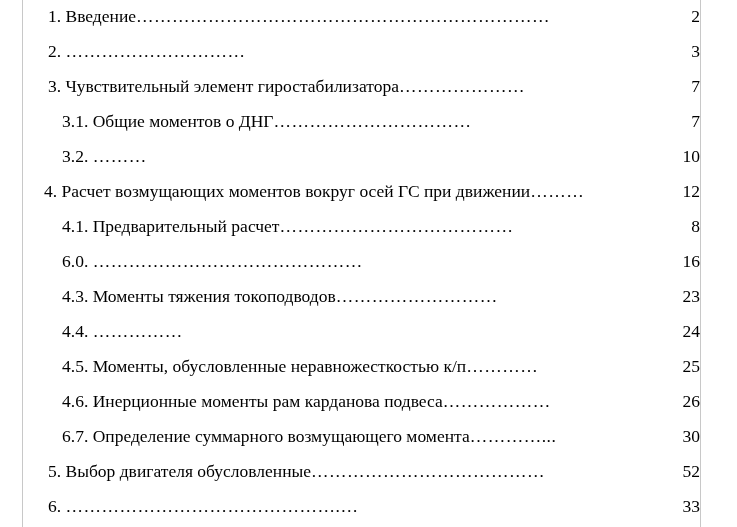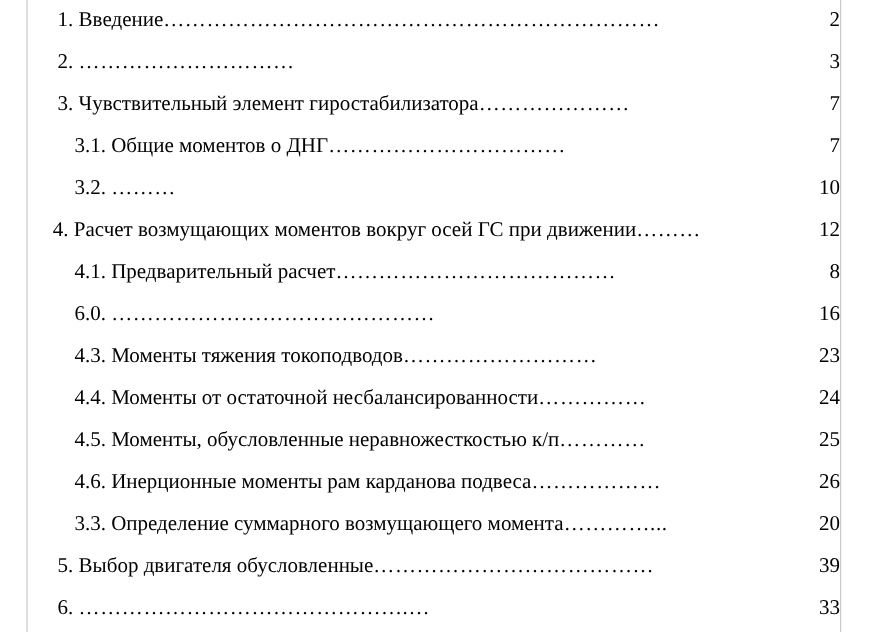--- a/index.html
+++ b/index.html
@@ -111,37 +111,37 @@
 
     <div class="toc-entry lvl2">
       <span class="label">6.0.</span>&nbsp;<span class="leader">………………………………………</span><span class="page-num">16</span>
     </div>
 
     <div class="toc-entry lvl2">
       <span class="label">4.3.</span>&nbsp;<span class="label">Моменты тяжения токоподводов</span><span class="leader">………………………</span><span class="page-num">23</span>
     </div>
 
     <div class="toc-entry lvl2">
-      <span class="label">4.4.</span>&nbsp;<span class="label">Моменты от остаточной несбалансированности</span><span class="leader">……………</span><span class="page-num">24</span>
+      <span class="label">4.4.</span>&nbsp;<span class="leader">……………</span><span class="page-num">24</span>
     </div>
 
     <div class="toc-entry lvl2">
       <span class="label">4.5.</span>&nbsp;<span class="label">Моменты, обусловленные неравножесткостью к/п</span><span class="leader">…………</span><span class="page-num">25</span>
     </div>
 
     <div class="toc-entry lvl2">
       <span class="label">4.6.</span>&nbsp;<span class="label">Инерционные моменты рам карданова подвеса</span><span class="leader">………………</span><span class="page-num">26</span>
     </div>
 
     <div class="toc-entry lvl2">
-      <span class="label">3.3.</span>&nbsp;<span class="label">Определение суммарного возмущающего момента</span><span class="leader">…………...</span><span class="page-num">20</span>
+      <span class="label">6.7.</span>&nbsp;<span class="label">Определение суммарного возмущающего момента</span><span class="leader">…………...</span><span class="page-num">30</span>
     </div>
 
     <div class="toc-entry lvl1">
-      <span class="label">5.</span>&nbsp;<span class="label">Выбор двигателя обусловленные</span><span class="leader">…………………………………</span><span class="page-num">39</span>
+      <span class="label">5.</span>&nbsp;<span class="label">Выбор двигателя обусловленные</span><span class="leader">…………………………………</span><span class="page-num">52</span>
     </div>
 
     <div class="toc-entry lvl1">
       <span class="label">6.</span>&nbsp;<span class="leader">……………………………………….…</span><span class="page-num">33</span>
     </div>
 
   </div>
 </div>
 
 </body></html>

